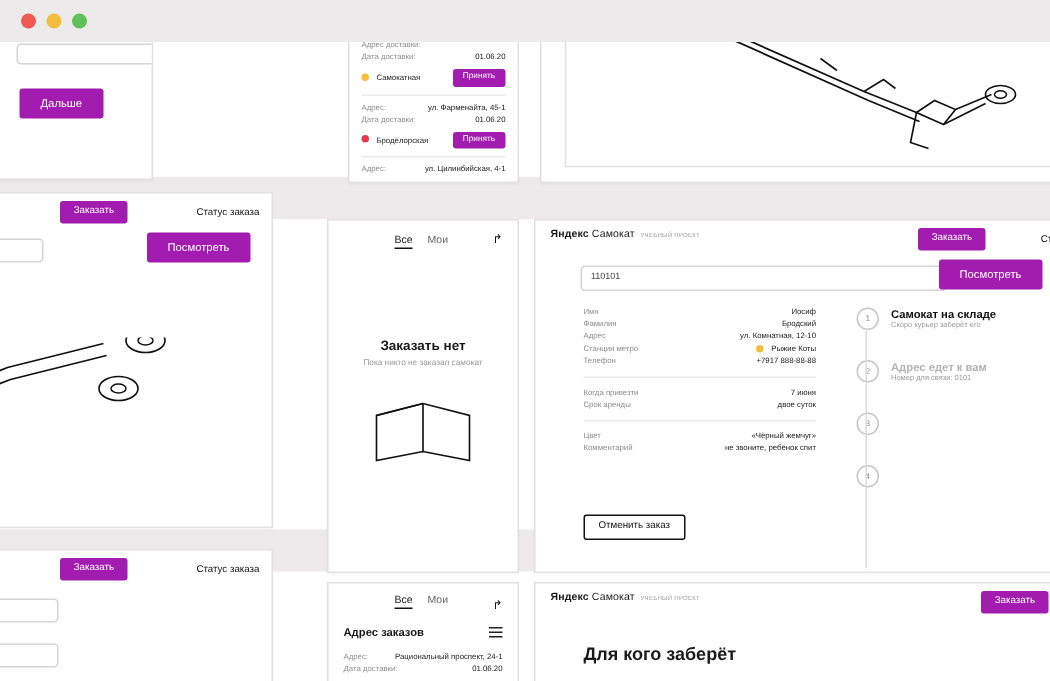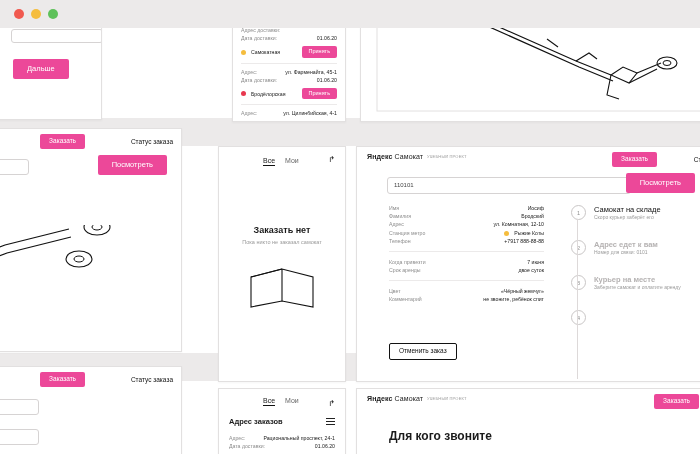--- a/index.html
+++ b/index.html
@@ -34,21 +34,21 @@
     position:absolute;background:#ffffff;border:1px solid #e2e0e0;
     box-shadow:0 1px 2px rgba(0,0,0,.04);overflow:hidden;
   }
 
   .hdr{position:absolute;left:0;top:0;right:0;height:22px;}
   .brand{position:absolute;left:10px;top:6px;font-size:7px;font-weight:bold;letter-spacing:.1px;}
   .brand .thin{font-weight:normal;}
   .brandsub{position:absolute;top:7px;font-size:4px;color:#9b9b9b;letter-spacing:.2px;}
 
   .btn{
-    display:inline-block;background:#ec4899;color:#fff;border:none;
+    display:inline-block;background:#a21caf;color:#fff;border:none;
     font-family:"Liberation Sans", sans-serif;font-size:6.5px;
     padding:4px 9px;border-radius:2px;text-align:center;line-height:1;
   }
   .btn.lg{font-size:7.5px;padding:6px 14px;}
   .btn.sm{font-size:5.5px;padding:3px 7px;}
   .btn.ghost{background:#fff;color:#111;border:1px solid #111;}
   .linktxt{font-size:6.5px;color:#111;}
 
   .field{
     background:#fff;border:1px solid #d6d3d3;border-radius:3px;
@@ -61,21 +61,21 @@
   .dotmark{display:inline-block;width:5px;height:5px;border-radius:50%;vertical-align:middle;margin-right:3px;}
 
   .underlined{border-bottom:1px solid #111;padding-bottom:1px;}
 
   .stepnum{
     width:13px;height:13px;border-radius:50%;border:1px solid #c9c6c6;
     font-size:5.5px;color:#8d8d8d;display:flex;align-items:center;justify-content:center;
     background:#fff;
   }
   .stepline{position:absolute;left:6px;width:1px;background:#ddd9d9;}
-  .steptitle{font-size:7.5px;font-weight:normal;color:#111;}
+  .steptitle{font-size:7.5px;font-weight:bold;color:#111;}
   .stepsub{font-size:5px;color:#9a9a9a;}
   .steptitle.muted{color:#b5b2b2;font-weight:bold;}
 
   .sketch{display:block;}
 
   .hamburger{width:9px;height:1px;background:#222;position:relative;}
   .hamburger:before,.hamburger:after{content:"";position:absolute;left:0;width:9px;height:1px;background:#222;}
   .hamburger:before{top:-3px;}
   .hamburger:after{top:3px;}
 
@@ -287,24 +287,20 @@
         <div style="display:flex;gap:8px;align-items:flex-start;margin-bottom:20px;">
           <div class="stepnum">2</div>
           <div>
             <div class="steptitle muted">Адрес едет к вам</div>
             <div class="stepsub">Номер для связи: 0101</div>
           </div>
         </div>
 
         <div style="display:flex;gap:8px;align-items:flex-start;margin-bottom:20px;">
           <div class="stepnum">3</div>
-          <div>
-            <div class="steptitle muted">Курьер на месте</div>
-            <div class="stepsub">Заберите самокат и оплатите аренду</div>
-          </div>
         </div>
 
         <div style="display:flex;gap:8px;align-items:flex-start;">
           <div class="stepnum">4</div>
         </div>
       </div>
     </div>
 
     <div class="card" style="left:-82px;top:338px;width:262px;height:110px;">
       <div class="hdr">
@@ -344,18 +340,18 @@
       <div class="hdr">
         <div class="brand">
           <span>Яндекс</span>
           <span class="thin">Самокат</span>
         </div>
         <div class="brandsub" style="left:70px;">УЧЕБНЫЙ ПРОЕКТ</div>
         <div style="position:absolute;right:14px;top:5px;">
           <span class="btn">Заказать</span>
         </div>
       </div>
-      <div style="position:absolute;left:32px;top:40px;font-size:12px;font-weight:bold;">Для кого звоните</div>
+      <div style="position:absolute;left:32px;top:40px;font-size:12px;font-weight:bold;">Для кого заберёт</div>
 
     </div>
 
   </div>
 </div>
 
 </body></html>

